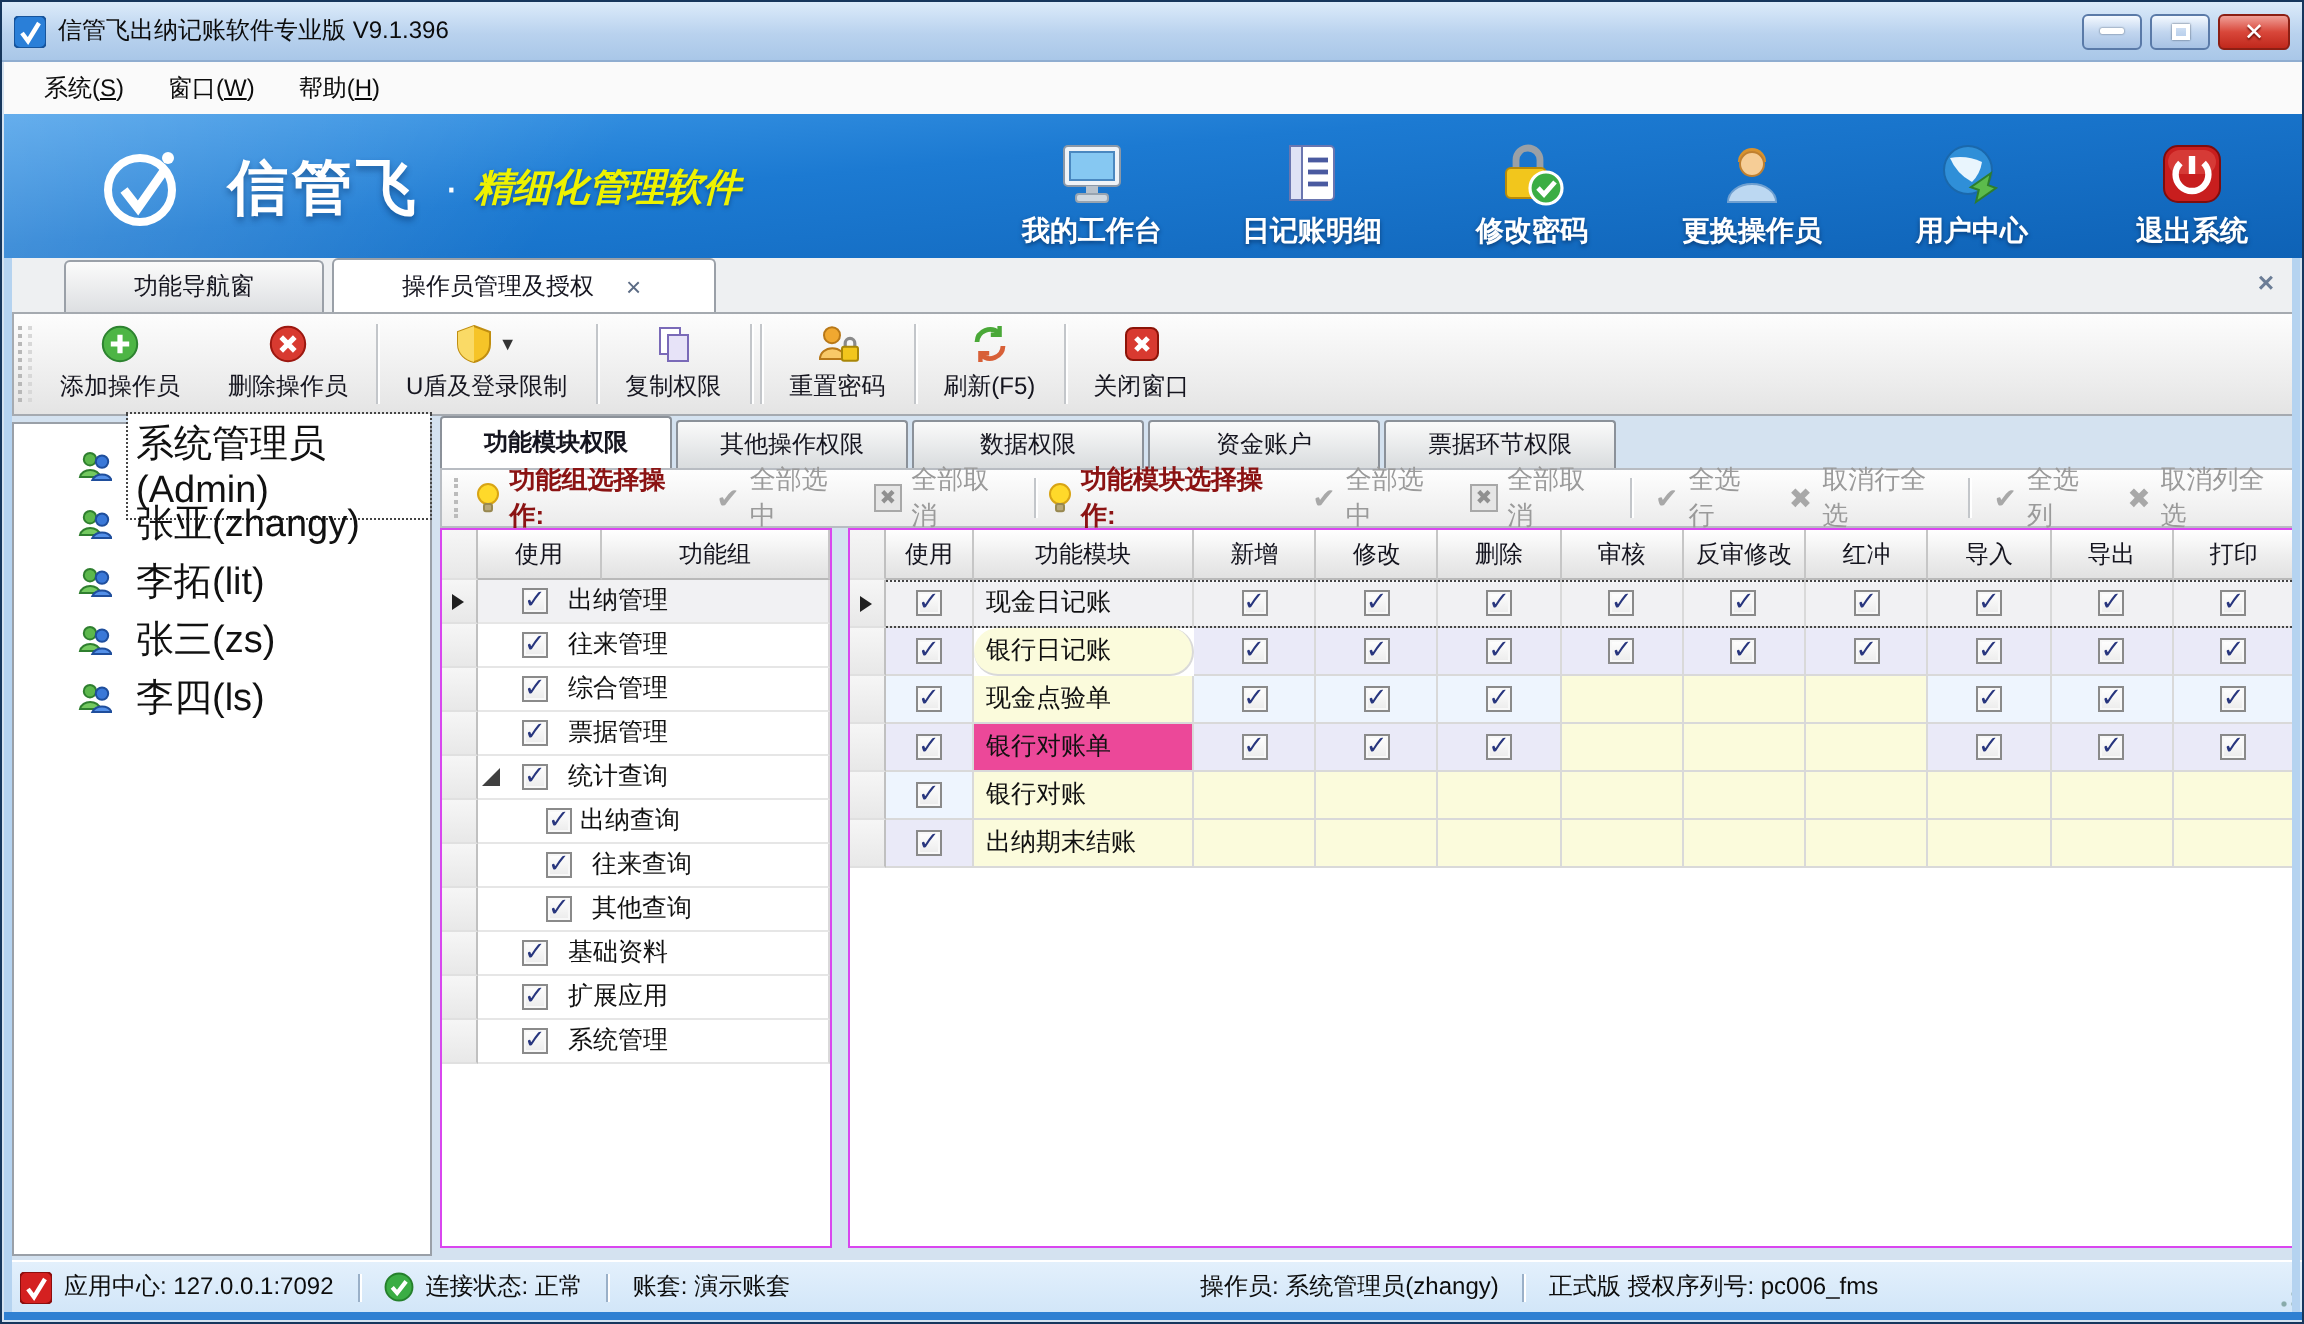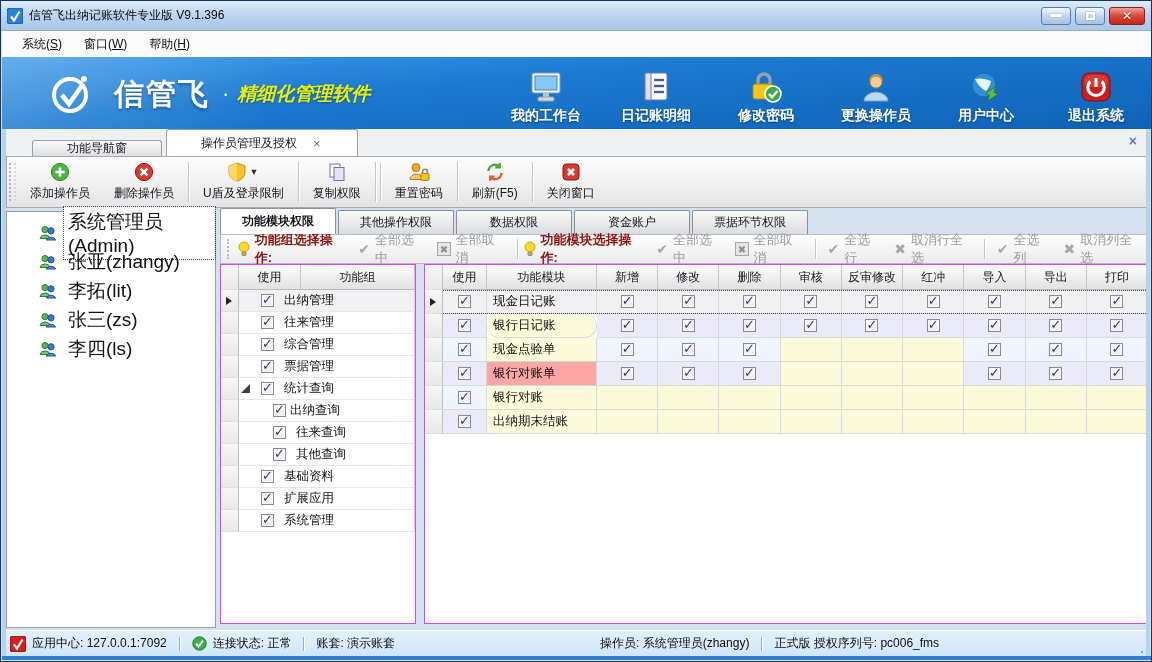--- a/index.html
+++ b/index.html
@@ -45,21 +45,21 @@
     text-shadow:0 1px 2px rgba(0,40,90,.5); }
   .bactions { position:absolute; right:14px; top:8px; display:flex; gap:26px; }
   .baction { display:flex; flex-direction:column; align-items:center; width:84px; cursor:pointer; }
   .baction .bicon { height:38px; display:flex; align-items:flex-end; }
   .baction .blabel { margin-top:4px; color:#fff; font-size:14px; font-weight:bold;
     text-shadow:0 1px 2px rgba(0,30,70,.6); white-space:nowrap; }
 
   
   .tabstrip { position:absolute; left:5px; top:128px; width:1143px; height:27px;
     background:#eef0f2; display:flex; align-items:flex-end; padding-left:26px; }
-  .tab { height:16px; padding:0 34px; display:flex; align-items:center; gap:14px;
+  .tab { height:26px; padding:0 34px; display:flex; align-items:center; gap:14px;
     border:1px solid #9aa0a8; border-bottom:none; border-radius:3px 3px 0 0;
     background:linear-gradient(#fbfbfb,#dddfe2); margin-right:4px; color:#15151f; }
   .tab.active { background:#fff; height:27px; position:relative; z-index:2; }
   .tabclose { color:#5b6b84; font-size:13px; padding:0 2px; }
   .strip-close { position:absolute; right:12px; top:4px; color:#6b7d96; font-size:14px; font-weight:bold; }
 
   
   .toolbar { position:absolute; left:5px; top:155px; width:1143px; height:52px;
     background:linear-gradient(#fdfdfd,#ececec 70%,#e4e4e4);
     border:1px solid #a5aab0; display:flex; align-items:stretch; }
@@ -781,21 +781,21 @@
               </span>
             </div>
           </div>
           <div class="grow">
             <div class="rowhdr"></div>
             <div class="gcell center" style="background: rgb(234, 234, 248);">
               <span class="cb">
                 <span class="tick">✓</span>
               </span>
             </div>
-            <div class="gcell" style="background: #fca5a5; padding-left: 6px;">
+            <div class="gcell" style="background: #ec4899; padding-left: 6px;">
               <span>银行对账单</span>
             </div>
             <div class="gcell center" style="background: rgb(234, 234, 248);">
               <span class="cb">
                 <span class="tick">✓</span>
               </span>
             </div>
             <div class="gcell center" style="background: rgb(234, 234, 248);">
               <span class="cb">
                 <span class="tick">✓</span>

